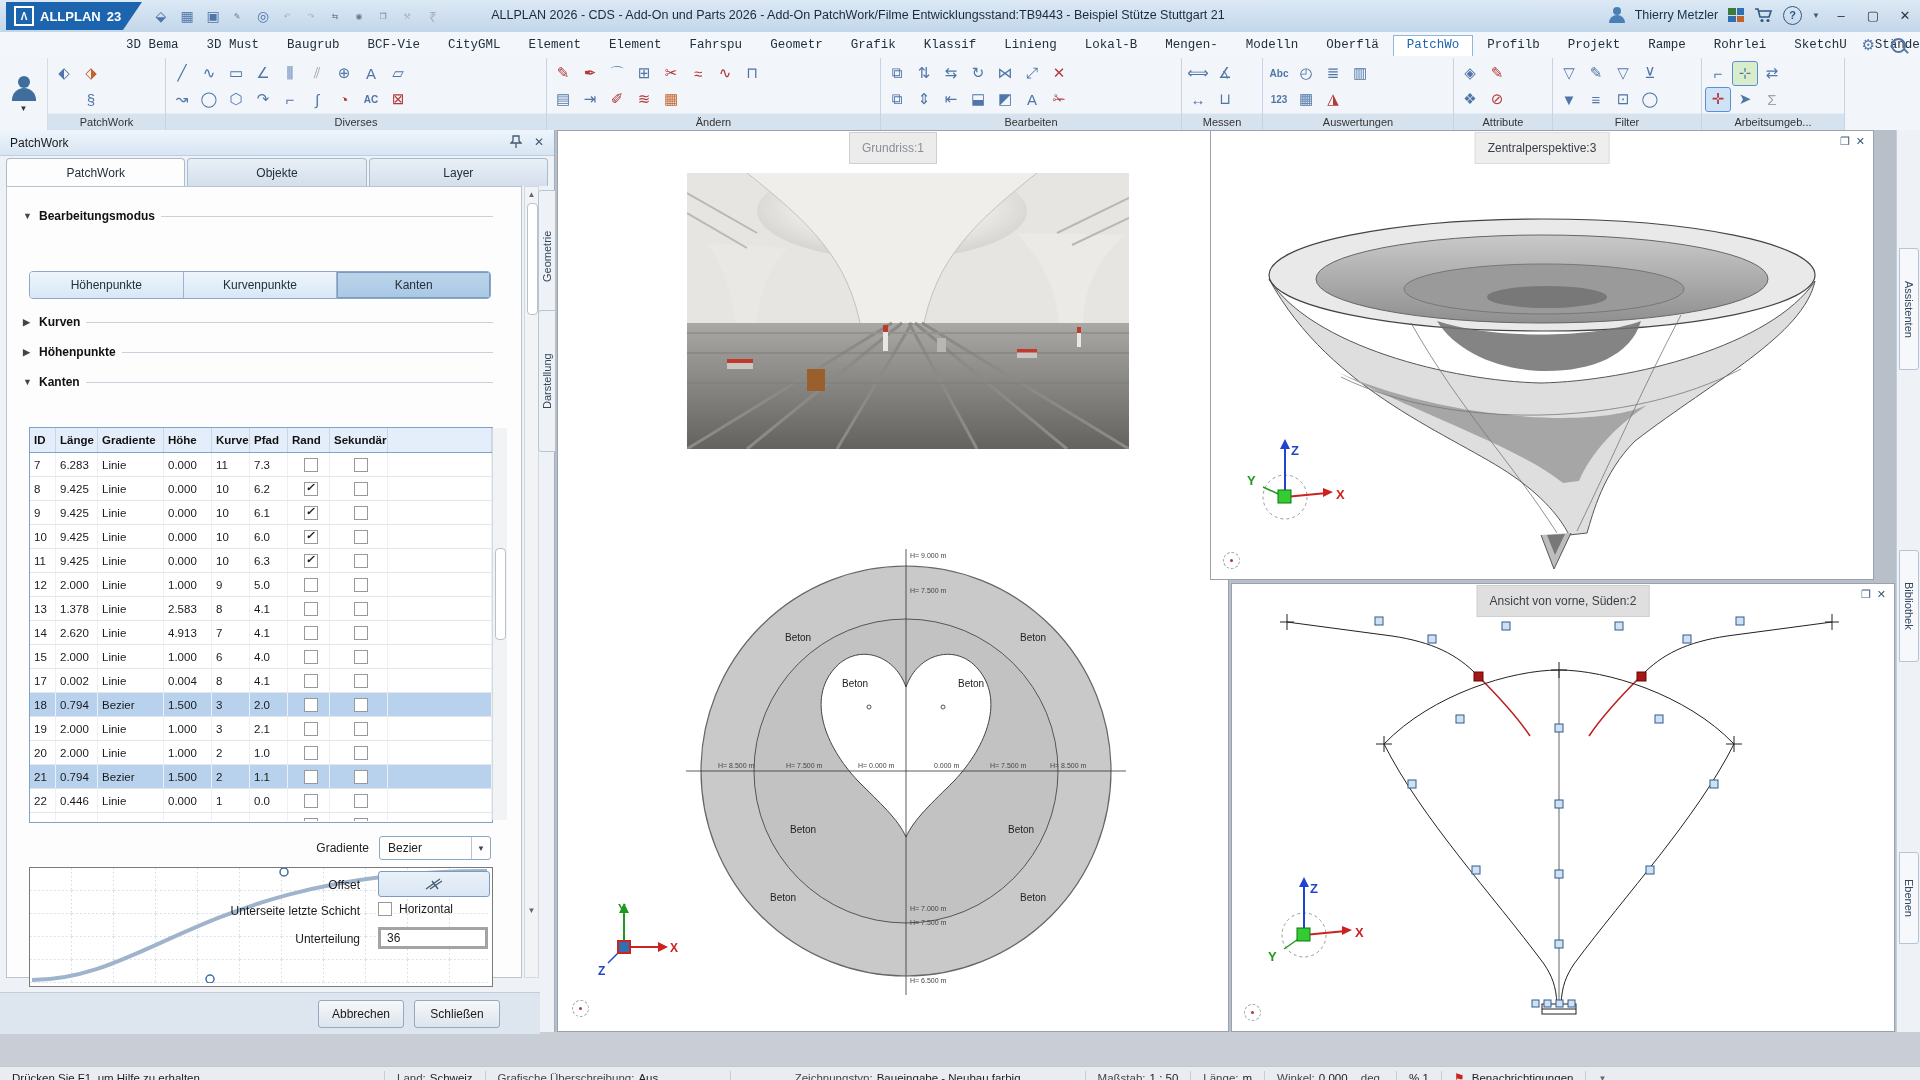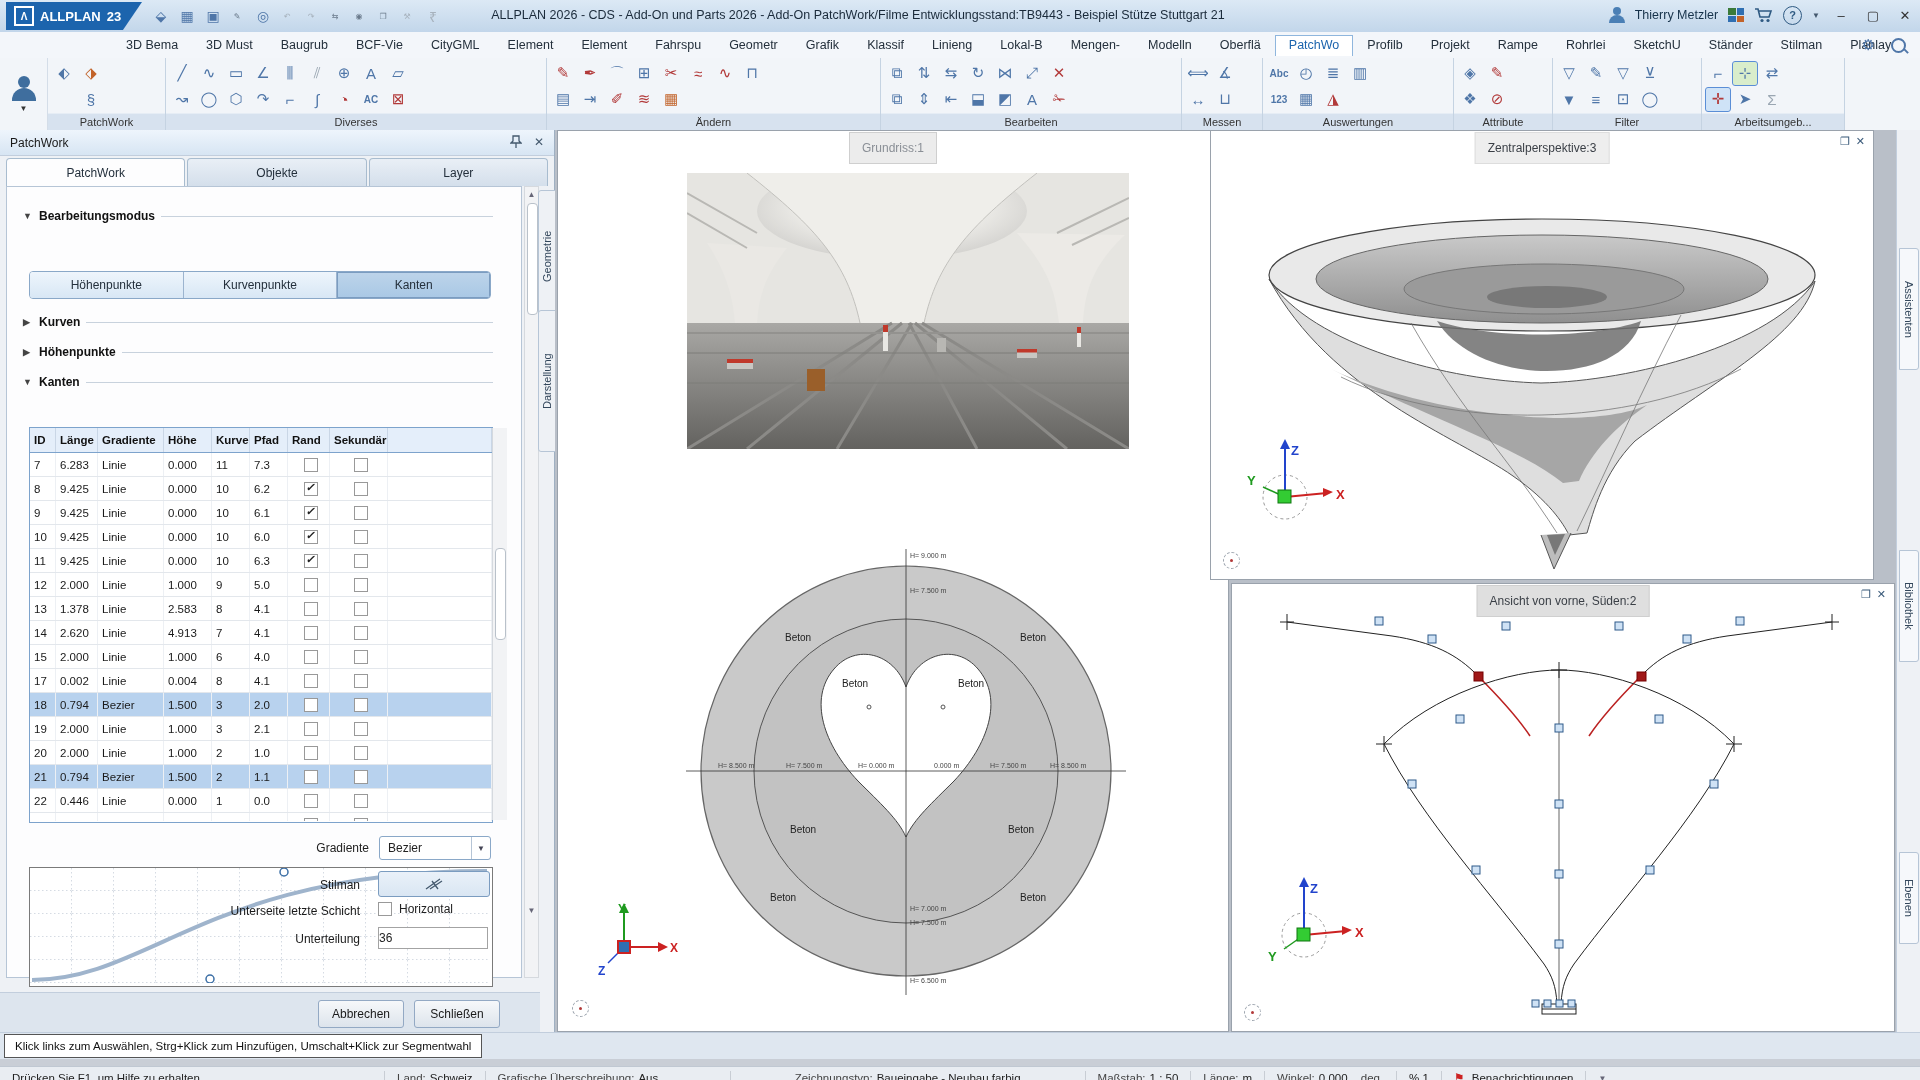--- a/index.html
+++ b/index.html
@@ -21,21 +21,21 @@
   .avatar::before{content:"";position:absolute;left:4px;top:0;width:8px;height:8px;border-radius:50%;background:#4a7fb5;}
   .avatar::after{content:"";position:absolute;left:0;top:8px;width:16px;height:8px;border-radius:8px 8px 0 0;background:#4a7fb5;}
   .uname{font-size:12.5px;color:#16324a;}
   .appgrid{width:16px;height:14px;display:grid;grid-template-columns:1fr 1fr;grid-template-rows:1fr 1fr;gap:1px;}
   .appgrid i{background:#2f6fb2;}.appgrid i:nth-child(1){background:#3a7a3a;}.appgrid i:nth-child(4){background:#c2632a;}
   .helpbtn{width:17px;height:17px;border:1.5px solid #2f5a82;border-radius:50%;font-size:11px;display:flex;align-items:center;justify-content:center;color:#2f5a82;font-weight:bold;}
   .winbtn{font-size:13px;color:#333;width:22px;text-align:center;}
   
   .menubar{left:0;top:32px;width:1920px;height:26px;background:#f3f6fa;border-bottom:1px solid #d4dde8;display:flex;align-items:center;}
   .menu-items{display:flex;margin-left:112px;gap:0;}
-  .menu-items .mi{padding:3px 14px;font-size:12.5px;color:#24303c;white-space:nowrap;}
+  .menu-items .mi{padding:3px 14px;font-size:12.5px;color:#24303c;white-space:nowrap;font-family:Liberation Mono, monospace;}
   .menu-items .mi.active{color:#1c64ad;background:#fff;border:1px solid #8fb6dd;border-bottom:none;padding:2px 13px 4px;}
   .menu-right{position:absolute;right:14px;top:36px;display:flex;gap:16px;align-items:center;}
   .gear{font-size:15px;color:#4f76a8;}
   .lens{width:11px;height:11px;border:2px solid #4f76a8;border-radius:50%;position:relative;}
   .lens::after{content:"";position:absolute;left:10px;top:10px;width:6px;height:2px;background:#4f76a8;transform:rotate(45deg);}
   
   .ribbon{left:0;top:58px;width:1920px;height:72px;background:#f2f5f9;border-bottom:1px solid #c2cedd;display:flex;}
   .idcell{width:47px;height:72px;border-right:1px solid #d4dde8;display:flex;flex-direction:column;align-items:center;justify-content:center;gap:2px;background:#f2f5f9;}
   .idcell .pers{width:26px;height:26px;position:relative;}
   .idcell .pers::before{content:"";position:absolute;left:7px;top:0;width:12px;height:12px;border-radius:50%;background:#3f6e9e;}
@@ -83,21 +83,21 @@
   .cbcell{display:flex;justify-content:center;border-right:1px solid #edf0f4;height:100%;align-items:center;}
   .tscroll{position:absolute;right:14px;top:241px;width:14px;height:392px;background:#f2f3f5;border-left:1px solid #d5d9de;}
   .tscroll .thumb{position:absolute;left:2px;top:120px;width:9px;height:90px;background:#fff;border:1px solid #b9c1ca;border-radius:4px;}
   
   .gradrow{left:22px;top:648px;width:462px;height:26px;display:flex;justify-content:flex-end;align-items:center;gap:10px;font-size:12px;}
   .dd{width:112px;height:24px;border:1px solid #8aa8c8;border-radius:3px;background:#fff;display:flex;align-items:center;justify-content:space-between;padding-left:8px;box-sizing:border-box;font-size:12px;}
   .dd .dcar{width:18px;height:22px;border-left:1px solid #b6c5d6;display:flex;align-items:center;justify-content:center;font-size:8px;color:#445;}
   .graph{left:22px;top:680px;width:462px;height:118px;border:1.5px solid #7a7a7a;background:#fff;}
   .erzrow{position:absolute;font-size:12px;color:#1a1a1a;}
   .offbtn{width:110px;height:24px;border:1px solid #7b9cc0;border-radius:3px;background:linear-gradient(#eaf1f9,#d9e6f3);display:flex;align-items:center;justify-content:center;color:#44596e;font-size:13px;}
-  .inpt{width:110px;height:22px;border:1px solid #a3a3a3;background:#fff;font-size:12px;display:flex;align-items:center;box-sizing:border-box;}
+  .inpt{width:110px;height:22px;border:3px solid #a3a3a3;background:#fff;font-size:12px;display:flex;align-items:center;padding-left:6px;box-sizing:border-box;}
   .btnrow{left:0;top:862px;width:540px;height:42px;background:#dde5ee;border-top:1px solid #c2cedd;display:flex;justify-content:flex-end;gap:10px;align-items:center;padding-right:40px;box-sizing:border-box;}
   .pbtn{min-width:84px;height:26px;border:1px solid #93a9c4;border-radius:3px;background:linear-gradient(#f6f8fa,#dde4ec);display:flex;align-items:center;justify-content:center;font-size:12px;color:#1a1a1a;}
   .pal-scroll{left:524px;top:56px;width:15px;height:792px;background:#f2f3f5;border:1px solid #d5d9de;box-sizing:border-box;}
   .pal-scroll .arr{position:absolute;left:0;width:13px;height:14px;font-size:8px;color:#667;display:flex;align-items:center;justify-content:center;}
   .pal-scroll .thumb{position:absolute;left:2px;top:16px;width:9px;height:110px;background:#fff;border:1px solid #b9c1ca;border-radius:4px;}
   .sidetab{position:absolute;left:538px;width:16px;border:1px solid #b6c5d6;background:#eef1f5;writing-mode:vertical-rl;transform:rotate(180deg);
     font-size:11px;color:#33475c;display:flex;align-items:center;justify-content:center;padding:10px 0;border-radius:0 3px 3px 0;}
   
   .vparea{left:555px;top:130px;width:1365px;height:902px;background:#b9bfc8;}
   .vp{position:absolute;background:#fff;border:1px solid #9aa2ac;box-sizing:border-box;}
@@ -928,21 +928,21 @@
         </svg>
       </div>
 
       <div class="abs sechead" style="left:16px;top:812px;width:480px">
         <span class="tri">▼</span>
           <span>Erzeugung</span>
           <span class="rule"></span>
       </div>
     </div>
 
-    <div class="abs erzrow" style="left:260px;top:748px;width:100px;text-align:right">Stilman</div>
+    <div class="abs erzrow" style="left:260px;top:748px;width:100px;text-align:right">Offset</div>
     <div class="abs offbtn" style="left:378px;top:741px">
       <svg width="20" height="14">
           <path d="M2 12 L16 2 M6 12 L18 4 M8 4 l6 8" stroke="#44596e" stroke-width="1.3" fill="none"></path>
         </svg>
     </div>
     <div class="abs erzrow" style="left:180px;top:774px;width:180px;text-align:right">Unterseite letzte Schicht</div>
     <div class="abs" style="left:378px;top:772px;display:flex;gap:7px;align-items:center">
       <i class="cb"></i>
       <span style="font-size:12px">Horizontal</span>
     </div>
@@ -1153,23 +1153,20 @@
       <span class="compass" style="left:12px;bottom:10px"></span>
     </div>
   </div>
 
   <div class="abs rstrip">
     <div class="rtab" style="top:118px;height:96px">Assistenten</div>
     <div class="rtab" style="top:420px;height:86px">Bibliothek</div>
     <div class="rtab" style="top:722px;height:66px">Ebenen</div>
   </div>
 
-  <div class="abs hintbar">
-    <div class="abs hintbox">Klick links zum Auswählen, Strg+Klick zum Hinzufügen, Umschalt+Klick zur Segmentwahl</div>
-  </div>
 
   <div class="abs statusbar">
     <span class="st" style="width:360px">Drücken Sie F1, um Hilfe zu erhalten.</span>
     <span class="stsep"></span>
     <span class="st">
       <span class="stlab">Land:</span><span>Schweiz</span>
     </span>
     <span class="stsep"></span>
     <span class="st" style="width:220px">
       <span class="stlab">Grafische Überschreibung:</span><span>Aus</span>

